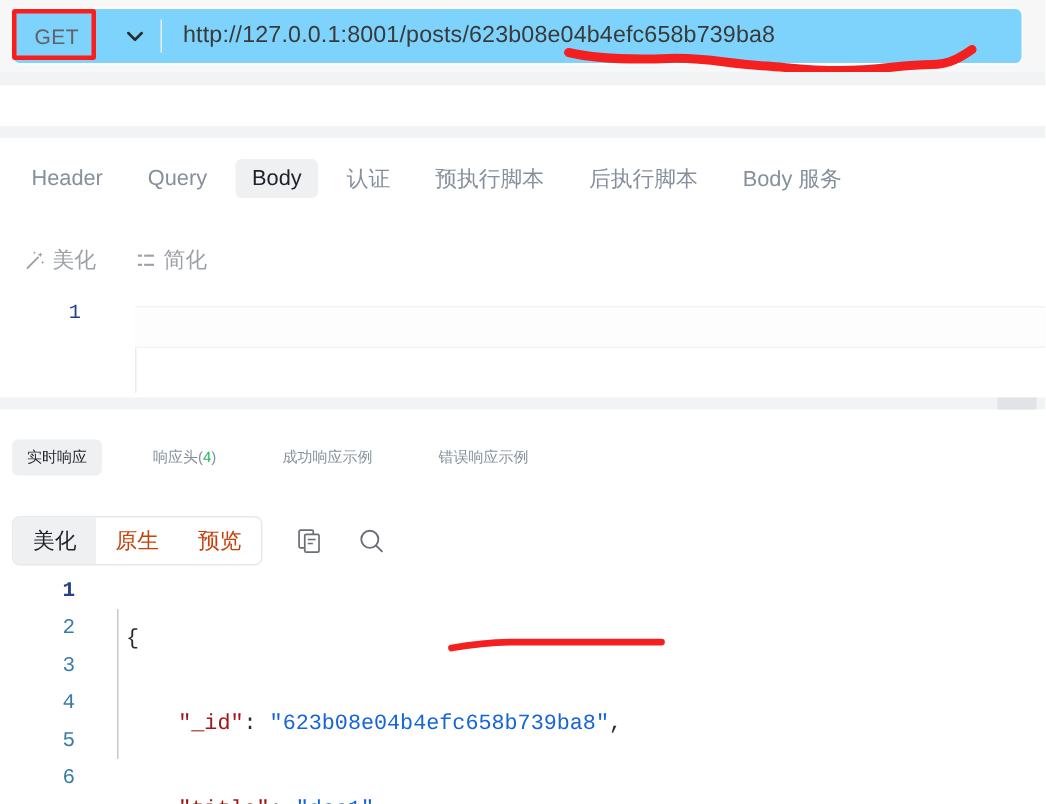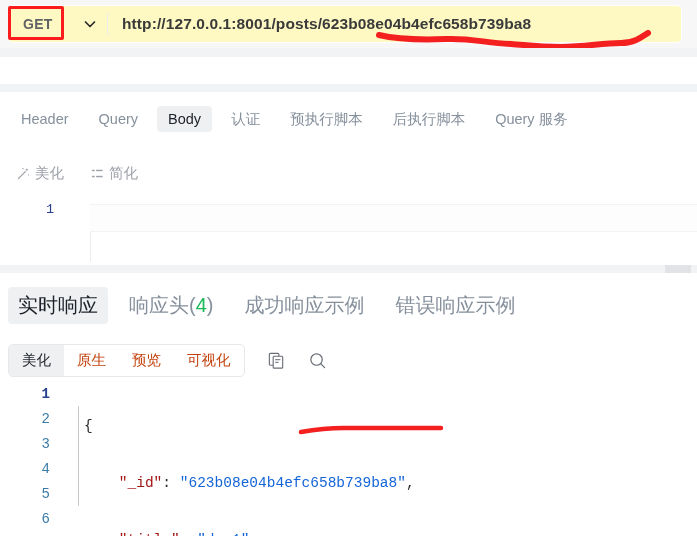--- a/index.html
+++ b/index.html
@@ -14,23 +14,22 @@
 
   
   .urlbar-wrap{
     position:absolute;left:0;top:0;width:697px;height:48px;
     background:#f7f7f8;
     display:flex;align-items:center;
   }
   .url-group{
     display:flex;align-items:stretch;
     margin-left:8px;width:672px;height:36px;
-    background:#fef9c3;border-radius:5px;
+    background:#7dd3fc;border-radius:5px;
     border:1px solid #ffffff;
-    font-weight:bold;
   }
   .method-box{
     width:98px;display:flex;align-items:center;
     justify-content:space-between;padding:0 10px 0 14px;
     box-sizing:border-box;position:relative;
   }
   .method-label{
     font-size:14px;color:#606266;letter-spacing:.3px;
   }
   .chev{
@@ -111,22 +110,22 @@
   .splitter-handle{
     position:absolute;right:6px;top:265px;width:26px;height:8px;background:#e2e3e6;
   }
 
   
   .resp-tabs{
     position:absolute;left:0;top:288px;width:697px;height:34px;
     display:flex;align-items:center;padding-left:8px;box-sizing:border-box;
   }
   .restab{
-    font-size:20px;color:#86909c;padding:5px 10px;border-radius:4px;
-    margin-right:11px;white-space:nowrap;cursor:pointer;
+    font-size:10px;color:#86909c;padding:5px 10px;border-radius:4px;
+    margin-right:24px;white-space:nowrap;cursor:pointer;
   }
   .restab.active{background:#eff0f2;color:#1d2129;}
   .cnt{color:#19b955;}
 
   
   .seg-row{
     position:absolute;left:0;top:341px;width:697px;height:38px;
     display:flex;align-items:center;padding-left:8px;box-sizing:border-box;
   }
   .segment{
@@ -205,21 +204,21 @@
   <div class="sep-strip" style="top:48px;"></div>
   <div class="sep-strip" style="top:84px;height:8px;"></div>
 
   <div class="req-tabs">
     <div class="rtab">Header</div>
     <div class="rtab">Query</div>
     <div class="rtab active">Body</div>
     <div class="rtab">认证</div>
     <div class="rtab">预执行脚本</div>
     <div class="rtab">后执行脚本</div>
-    <div class="rtab">Query 服务</div>
+    <div class="rtab">Body 服务</div>
   </div>
 
   <div class="tool-row">
     <div class="tool-item">
       <span>
         <svg width="15" height="15" viewBox="0 0 16 16">
           <path d="M2.5 13.5 L10 6" stroke="#9ca0a8" stroke-width="1.3" fill="none" stroke-linecap="round"></path>
           <path d="M11.6 2.3 l.55 1.25 1.25.55 -1.25.55 -.55 1.25 -.55-1.25 -1.25-.55 1.25-.55z" fill="#9ca0a8"></path>
           <path d="M7.4 1.6 l.35.8 .8.35 -.8.35 -.35.8 -.35-.8 -.8-.35 .8-.35z" fill="#9ca0a8"></path>
           <path d="M13.3 8.4 l.35.8 .8.35 -.8.35 -.35.8 -.35-.8 -.8-.35 .8-.35z" fill="#9ca0a8"></path>
@@ -262,21 +261,20 @@
     </div>
     <div class="restab">成功响应示例</div>
     <div class="restab">错误响应示例</div>
   </div>
 
   <div class="seg-row">
     <div class="segment">
       <div class="seg active">美化</div>
       <div class="seg">原生</div>
       <div class="seg">预览</div>
-      <div class="seg">可视化</div>
     </div>
     <div class="icn-btn">
       <span>
         <svg width="19" height="19" viewBox="0 0 20 20">
           <rect x="2.5" y="2.5" width="10" height="12.5" rx="1" fill="#fff" stroke="#6a6f77" stroke-width="1.2"></rect>
           <rect x="6.5" y="5.5" width="10" height="12.5" rx="1" fill="#fff" stroke="#6a6f77" stroke-width="1.2"></rect>
           <rect x="8.6" y="8.6" width="5.5" height="1.1" fill="#6a6f77"></rect>
           <rect x="8.6" y="11.4" width="3.6" height="1.1" fill="#6a6f77"></rect>
         </svg>
       </span>

